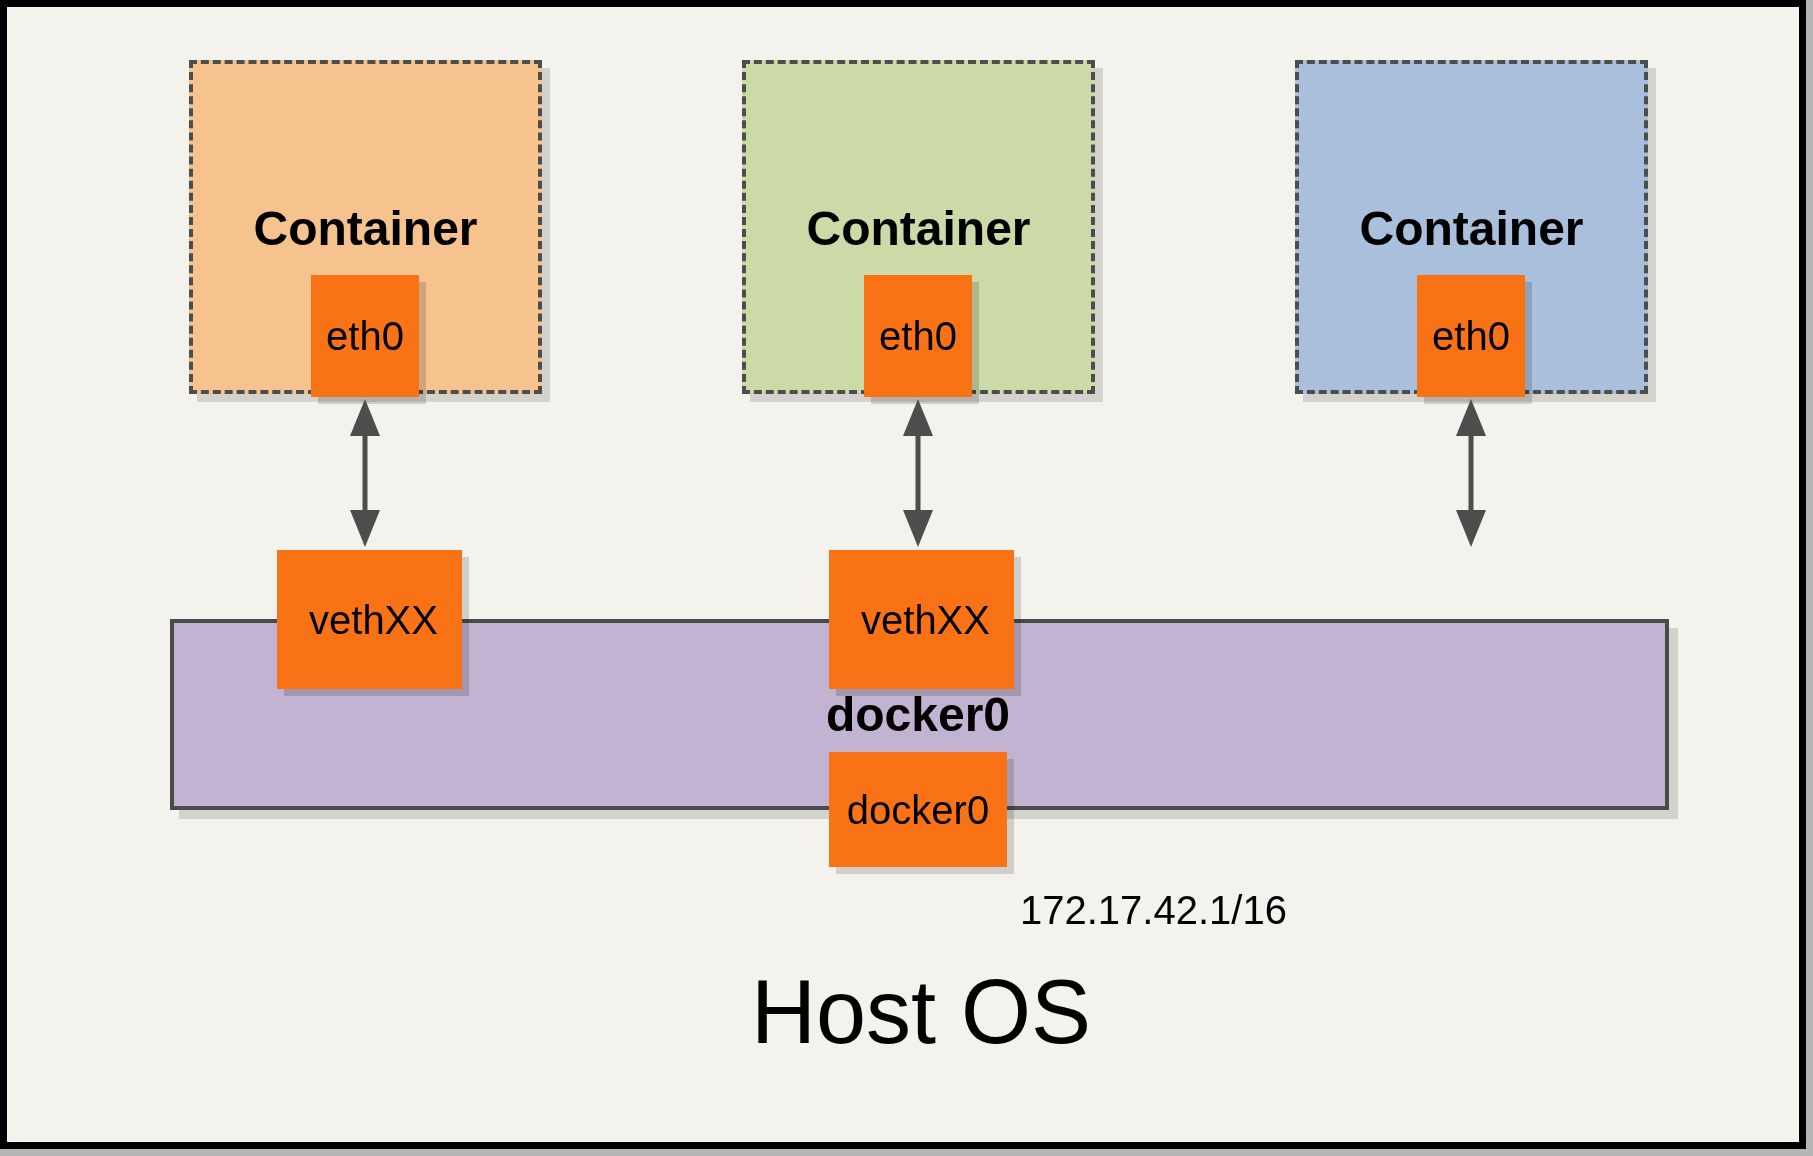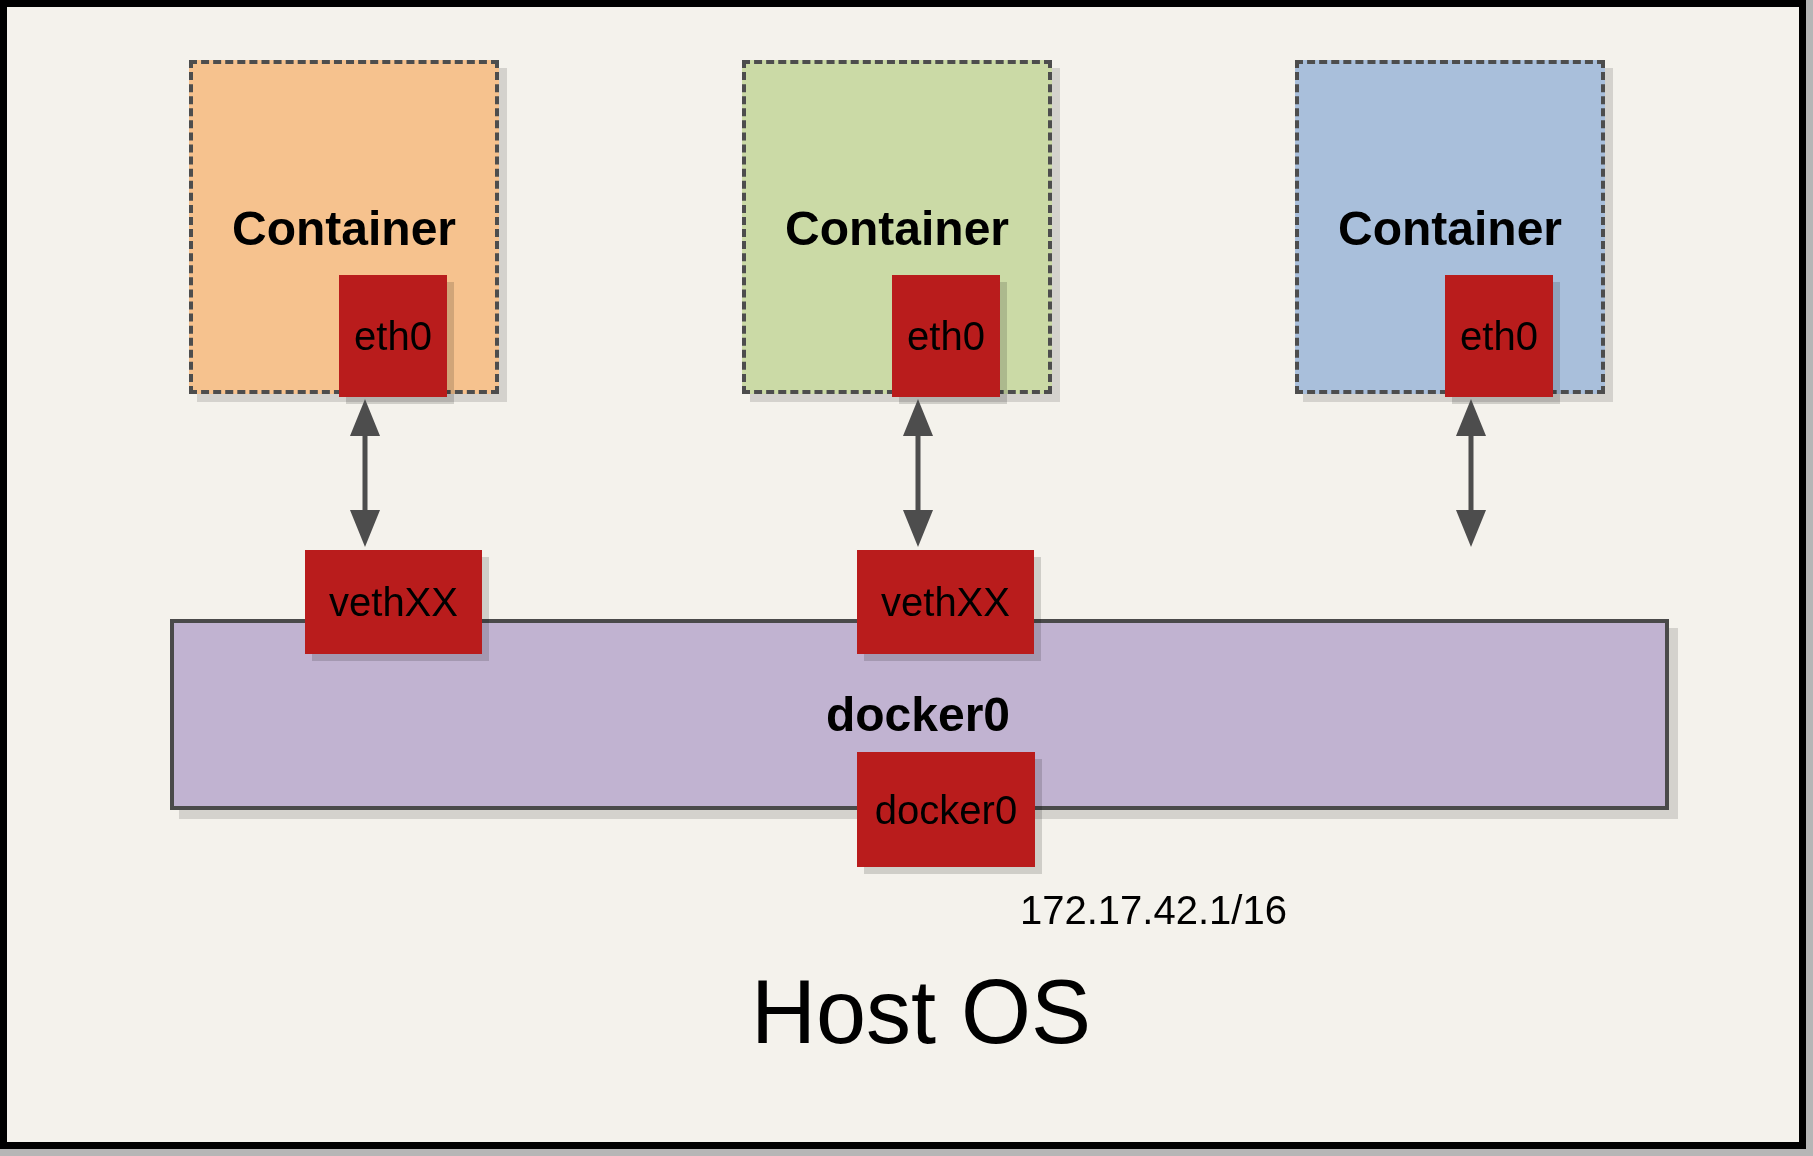--- a/index.html
+++ b/index.html
@@ -13,44 +13,44 @@
   }
   .canvas{
     position:absolute;left:0;top:0;
     width:1806px;height:1149px;
     box-sizing:border-box;
     border:7px solid #000;
     background:#f4f2ec;
   }
   
   .container-box{
-    position:absolute;top:53px;width:310px;height:334px;
+    position:absolute;top:53px;width:353px;height:334px;
     box-sizing:border-box;
     border:4px dashed #4d4d4d;
     box-shadow:8px 8px 0 rgba(0,0,0,.13);
     z-index:1;text-align:center;
   }
   .container-box.c1{left:182px;background:#f6c28e;}
   .container-box.c2{left:735px;background:#cbdaa6;}
   .container-box.c3{left:1288px;background:#a9bfdb;}
   .container-label{
     margin-top:136px;font-size:48px;font-weight:bold;line-height:1.2;
   }
   
   .note{
-    position:absolute;background:#b91c1c;
+    position:absolute;background:#f97316;
     box-shadow:7px 7px 0 rgba(0,0,0,.15);
     display:flex;align-items:center;justify-content:center;
-    font-size:40px;line-height:1;z-index:3;margin-left:28px;
+    font-size:40px;line-height:1;z-index:3;
   }
   .note.eth{top:268px;width:108px;height:122px;z-index:2;}
   .note.eth.e1{left:304px;}
   .note.eth.e2{left:857px;}
   .note.eth.e3{left:1410px;}
-  .note.veth{top:543px;width:177px;height:104px;}
+  .note.veth{top:543px;width:177px;height:139px;padding-left:8px;}
   .note.veth.v1{left:270px;}
   .note.veth.v2{left:822px;}
   .note.veth.v3{left:1375px;}
   .note.dockerif{left:822px;top:745px;width:178px;height:115px;}
   
   .bridge{
     position:absolute;left:163px;top:612px;width:1499px;height:191px;
     box-sizing:border-box;
     background:#c1b3d1;border:4px solid #4a4a4a;
     box-shadow:9px 9px 0 rgba(0,0,0,.13);

